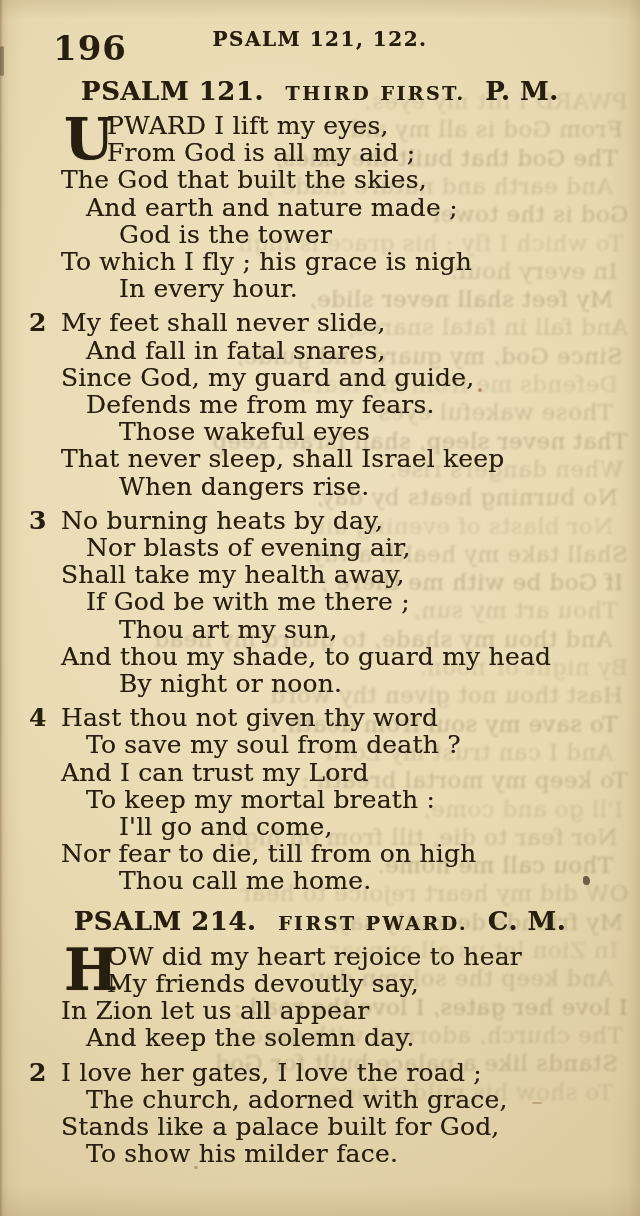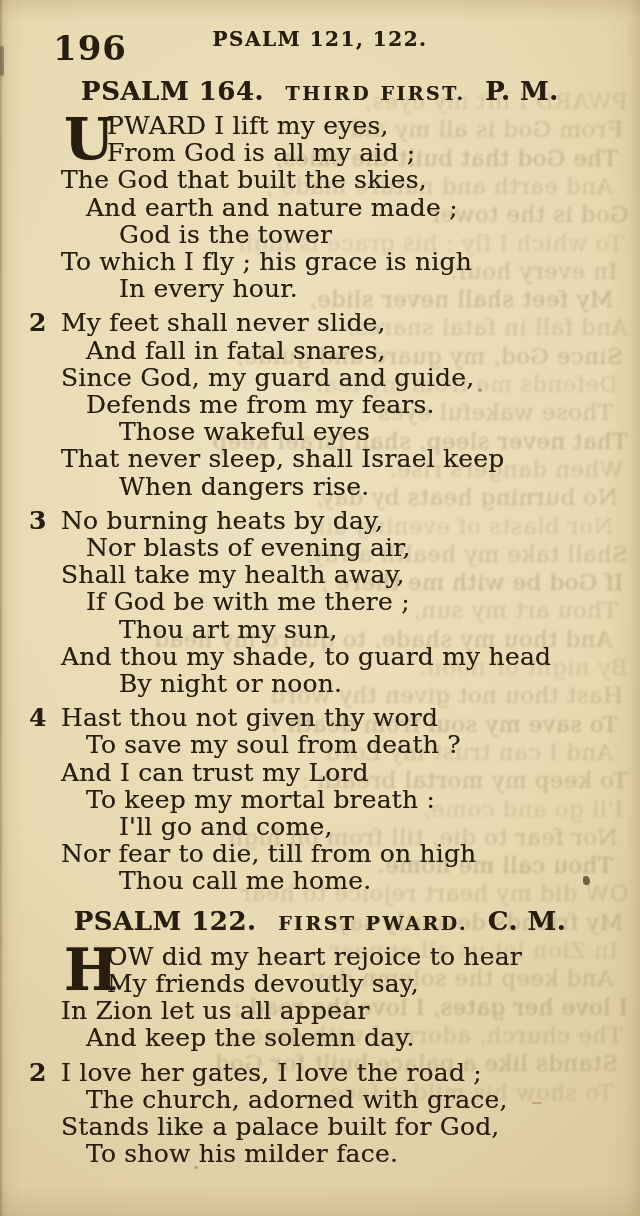--- a/index.html
+++ b/index.html
@@ -133,21 +133,21 @@
     </div>
 
   <div class="content">
 
     <div class="header-row">
       <span class="page-num">196</span>
       <div class="running-header">PSALM 121, 122.</div>
     </div>
 
     <div class="psalm-heading">
-      <span class="ptitle">PSALM 164.</span>
+      <span class="ptitle">PSALM 121.</span>
       <span class="part">THIRD FIRST.</span>
       <span class="meter">P. M.</span>
     </div>
 
     <div class="verses" id="verses-0">
         <div class="verse">
           <span class="dropcap">U</span>
           <div class="line inddc">PWARD I lift my eyes,</div>
           <div class="line inddc">From God is all my aid ;</div>
           <div class="line ind0">The God that built the skies,</div>
@@ -182,21 +182,21 @@
           <div class="line ind1">To save my soul from death ?</div>
           <div class="line ind0">And I can trust my Lord</div>
           <div class="line ind1">To keep my mortal breath :</div>
           <div class="line ind2">I'll go and come,</div>
           <div class="line ind0">Nor fear to die, till from on high</div>
           <div class="line ind2">Thou call me home.</div>
         </div>
       </div>
 
     <div class="psalm-heading second">
-      <span class="ptitle">PSALM 122.</span>
+      <span class="ptitle">PSALM 214.</span>
       <span class="part">FIRST PWARD.</span>
       <span class="meter">C. M.</span>
     </div>
 
     <div class="verses" id="verses-1">
         <div class="verse">
           <span class="dropcap">H</span>
           <div class="line inddc">OW did my heart rejoice to hear</div>
           <div class="line inddc">My friends devoutly say,</div>
           <div class="line ind0">In Zion let us all appear</div>

